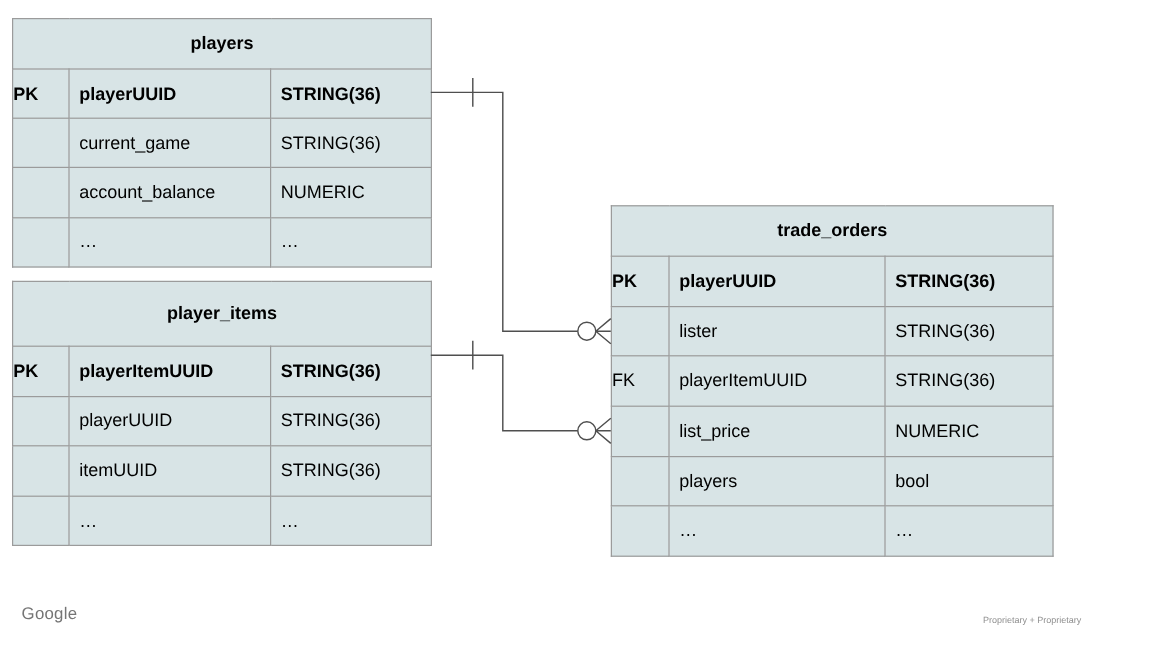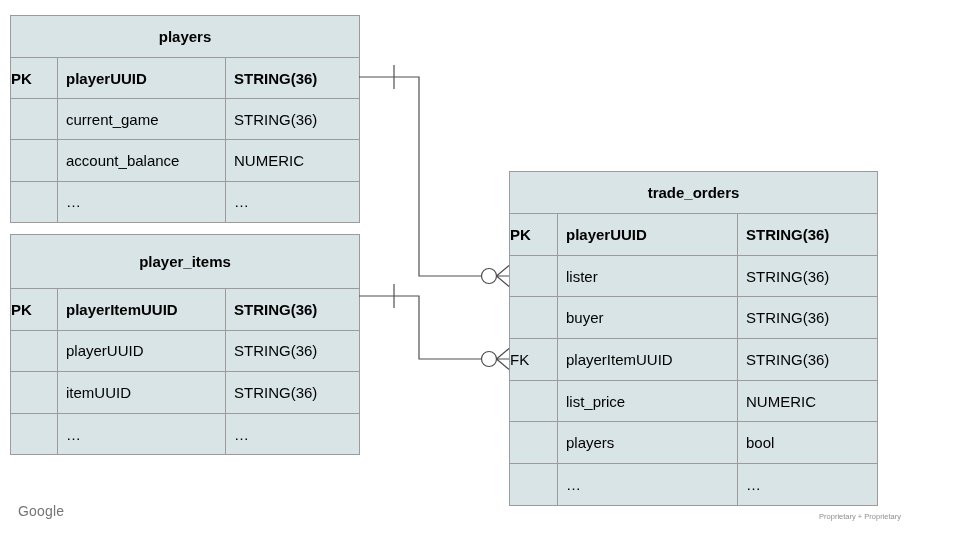--- a/index.html
+++ b/index.html
@@ -159,25 +159,20 @@
   </thead>
   <tbody>
     <tr class="pk-row">
       <td class="key">PK</td>
       <td class="name">playerUUID</td>
       <td class="type">STRING(36)</td>
     </tr>
     <tr>
       <td class="key"></td>
       <td class="name">lister</td>
-      <td class="type">STRING(36)</td>
-    </tr>
-    <tr>
-      <td class="key"></td>
-      <td class="name">buyer</td>
       <td class="type">STRING(36)</td>
     </tr>
     <tr>
       <td class="key">FK</td>
       <td class="name">playerItemUUID</td>
       <td class="type">STRING(36)</td>
     </tr>
     <tr>
       <td class="key"></td>
       <td class="name">list_price</td>

